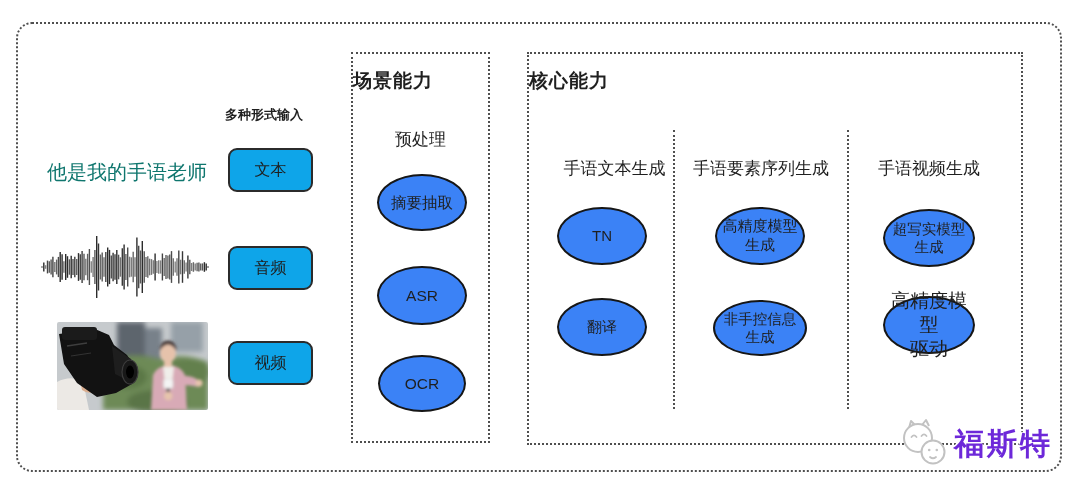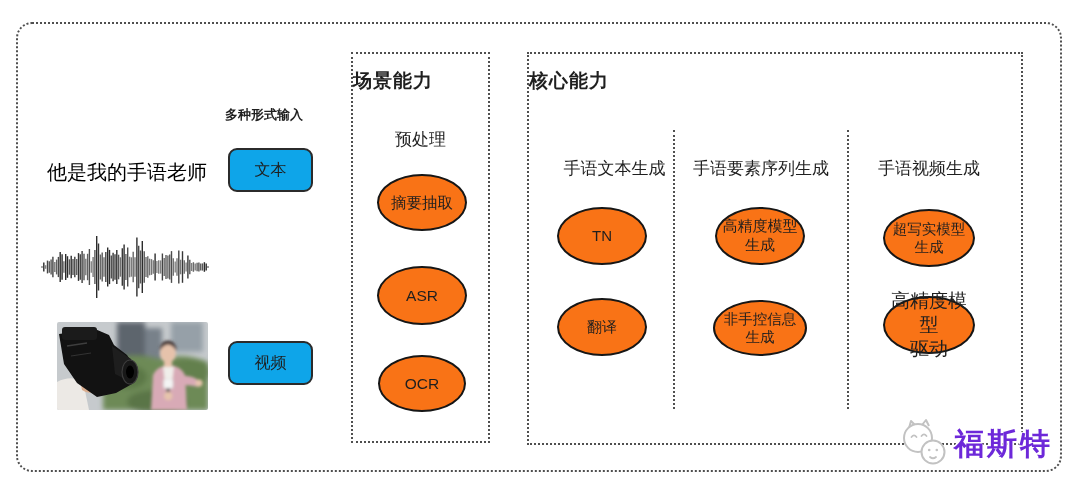--- a/index.html
+++ b/index.html
@@ -28,29 +28,29 @@
   .colhead{
     position:absolute;top:103px;text-align:center;font-size:17px;
   }
   .divider{
     position:absolute;top:76px;height:279px;width:0;
     border-left:2px dotted #4f4f4f;
   }
   .ellipse{
     position:absolute;border:2.5px solid #161616;border-radius:50%;
     display:flex;align-items:center;justify-content:center;text-align:center;
-    font-size:15px;line-height:1.25;white-space:pre-line;background:#f97316;box-sizing:border-box;
+    font-size:15px;line-height:1.25;white-space:pre-line;background:#3b82f6;box-sizing:border-box;
   }
   .scene .ellipse{font-size:15.5px;}
   
   .input-heading{
     position:absolute;left:200px;top:106px;width:128px;text-align:center;
     font-weight:700;font-size:13px;
   }
-  .sample-text{position:absolute;left:47px;top:159px;font-size:20px;color:#000000;}
+  .sample-text{position:absolute;left:47px;top:159px;font-size:20px;color:#0f766e;}
   .inbox{
     position:absolute;left:228px;width:85px;height:44px;border:2px solid #2b2b2b;
     border-radius:9px;display:flex;align-items:center;justify-content:center;
     font-size:16px;background:#0ea5e9;box-sizing:border-box;
   }
   .inbox.b1{top:148px;}
   .inbox.b2{top:246px;}
   .inbox.b3{top:341px;}
   .waveform{position:absolute;left:40px;top:228px;}
   .photo{position:absolute;left:57px;top:322px;border-radius:2px;overflow:hidden;}
@@ -209,20 +209,21 @@
       <path d="M55 24 L74 37 L79 48 L74 60 L58 52 Z" fill="#1e1e1e"></path>
       <ellipse cx="73" cy="50" rx="8" ry="12" fill="#181818" stroke="#3c3c3c" stroke-width="1.2"></ellipse>
       <ellipse cx="73" cy="50" rx="4" ry="6.5" fill="#000"></ellipse>
       <rect x="5" y="5" width="35" height="13" rx="3" fill="#1b1b1b"></rect>
       <path d="M10 24 L30 21" stroke="#3e3e3e" stroke-width="1.4"></path>
       <path d="M14 34 L34 31" stroke="#333" stroke-width="1.2"></path>
     </g>
   </svg>
 
   <div class="inbox b1">文本</div>
+  <div class="inbox b2">音频</div>
   <div class="inbox b3">视频</div>
 
   <div class="dashbox scene">
     <div class="boxtitle">场景能力</div>
     <div class="subtitle">预处理</div>
     <div class="ellipse" style="left:24px;top:120px;width:90px;height:57px;">摘要抽取</div>
     <div class="ellipse" style="left:24px;top:212px;width:90px;height:59px;">ASR</div>
     <div class="ellipse" style="left:25px;top:301px;width:88px;height:57px;">OCR</div>
   </div>
 

